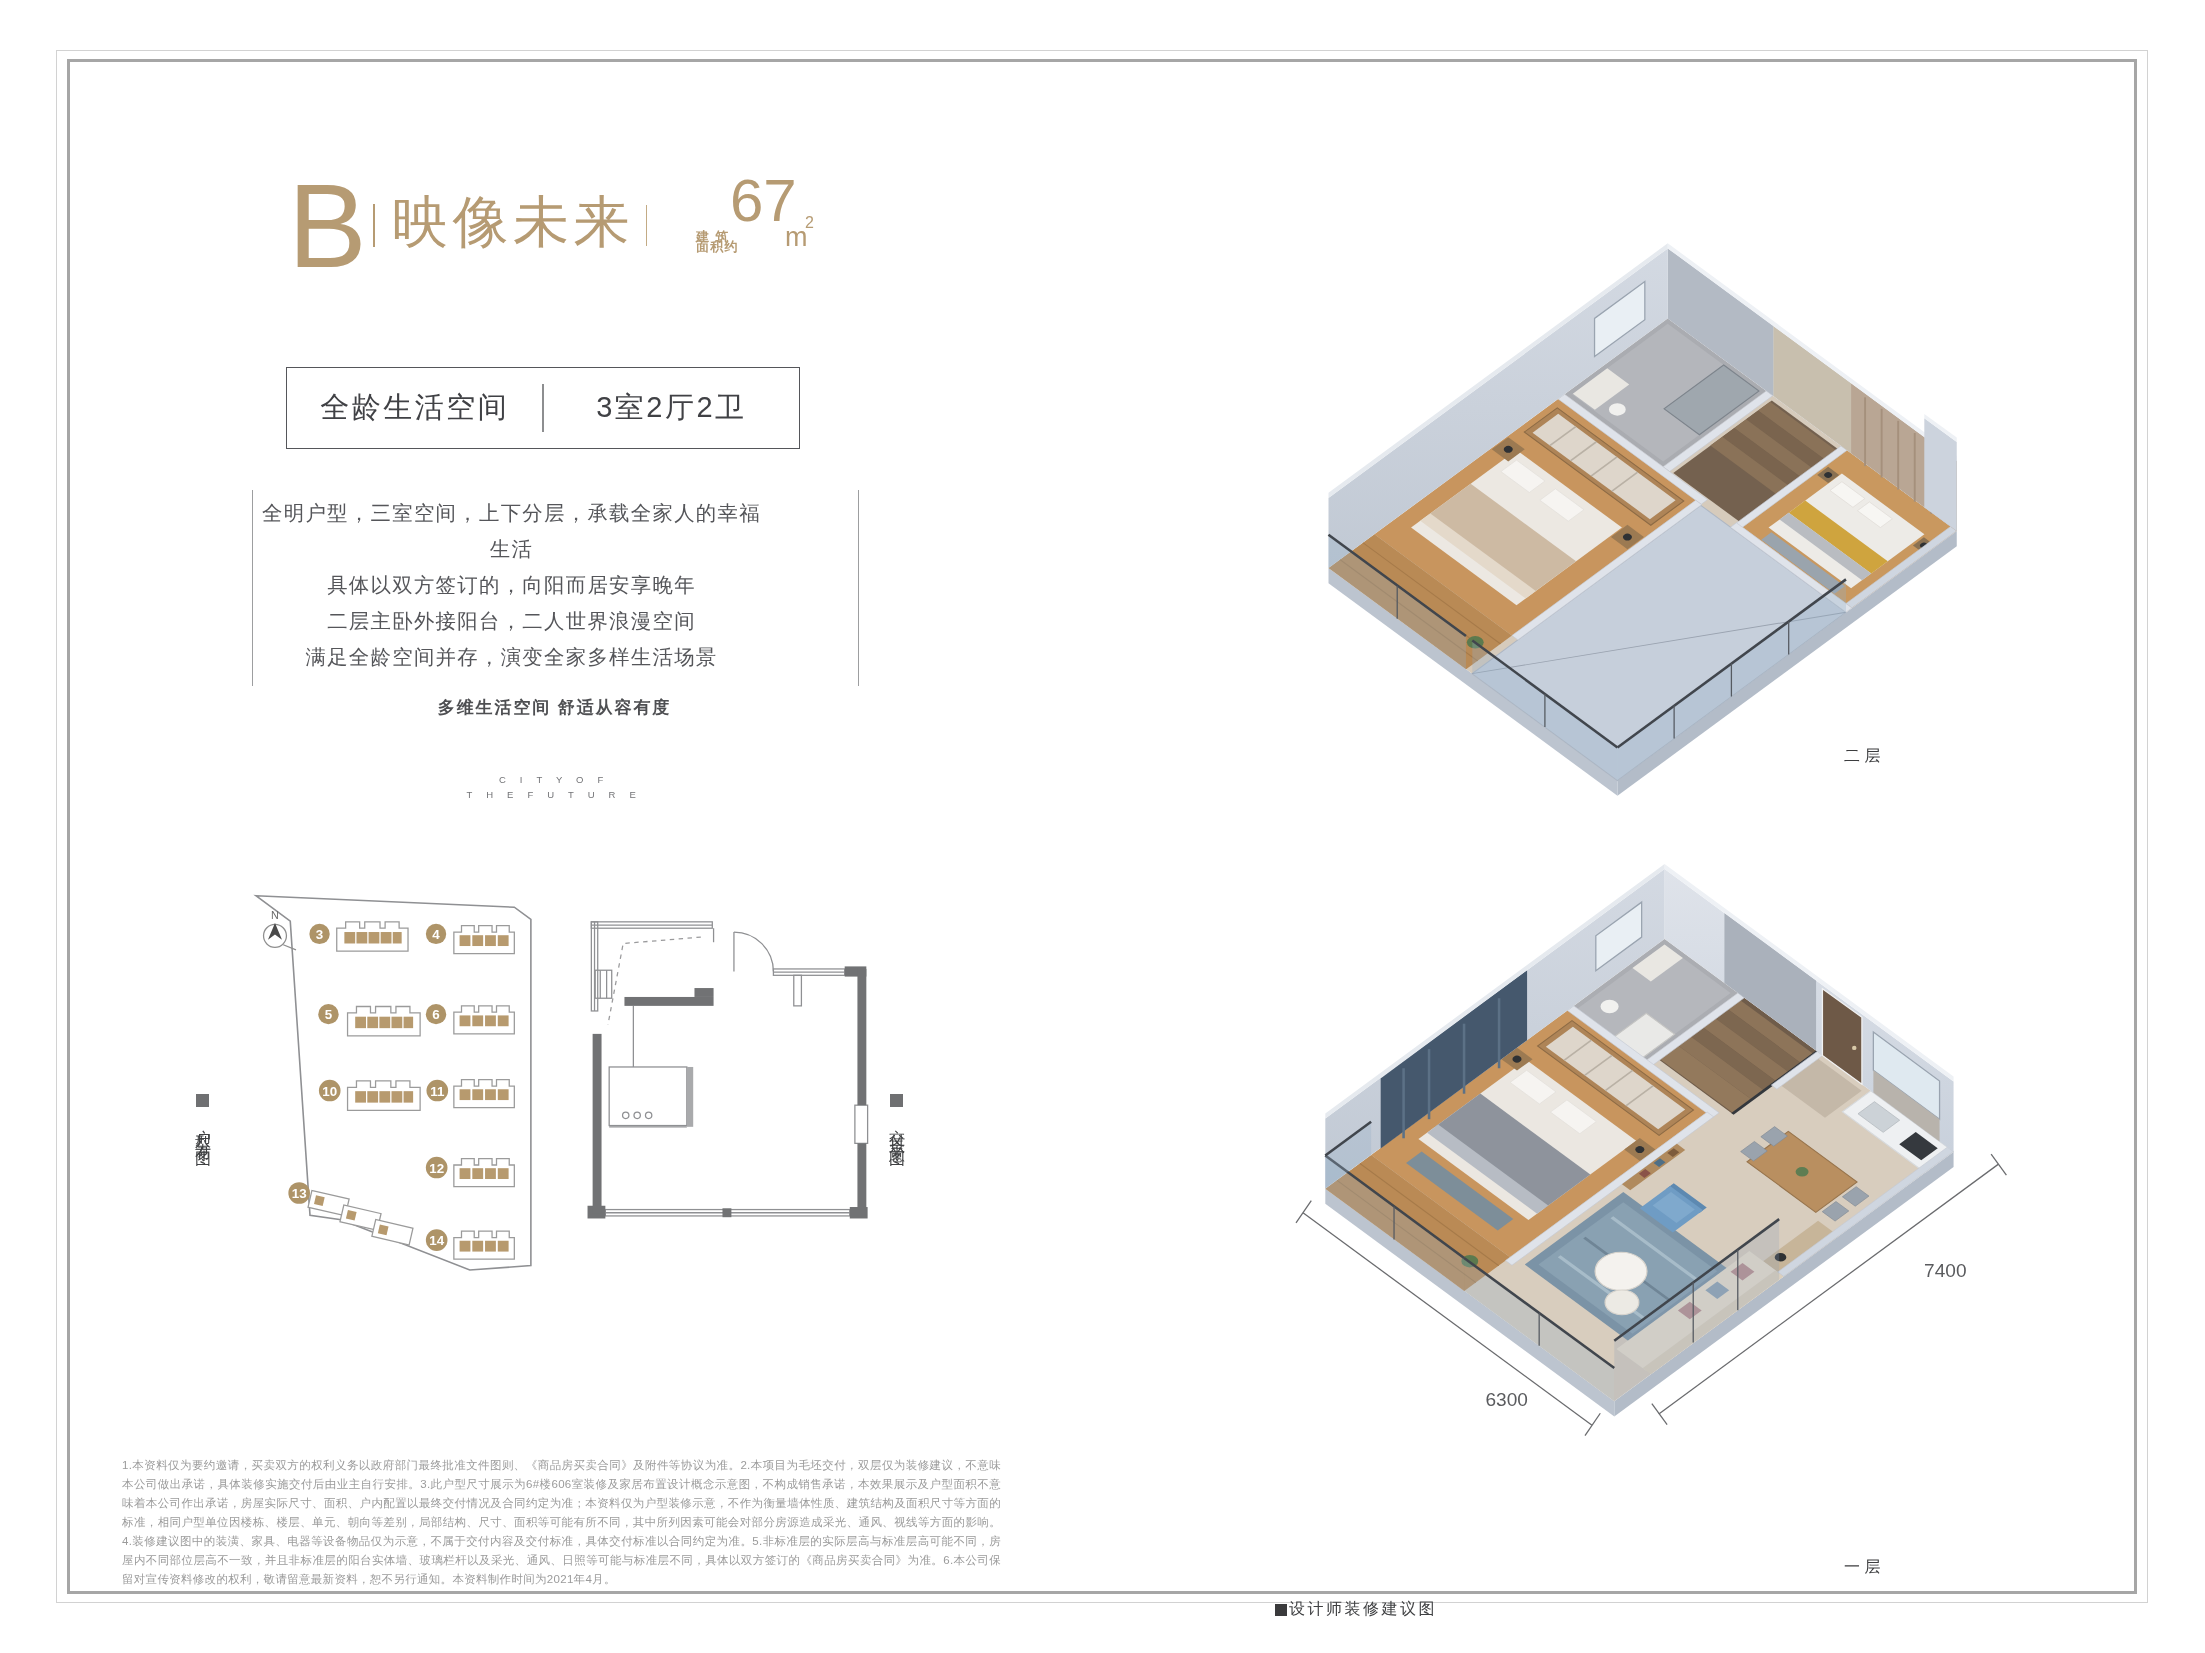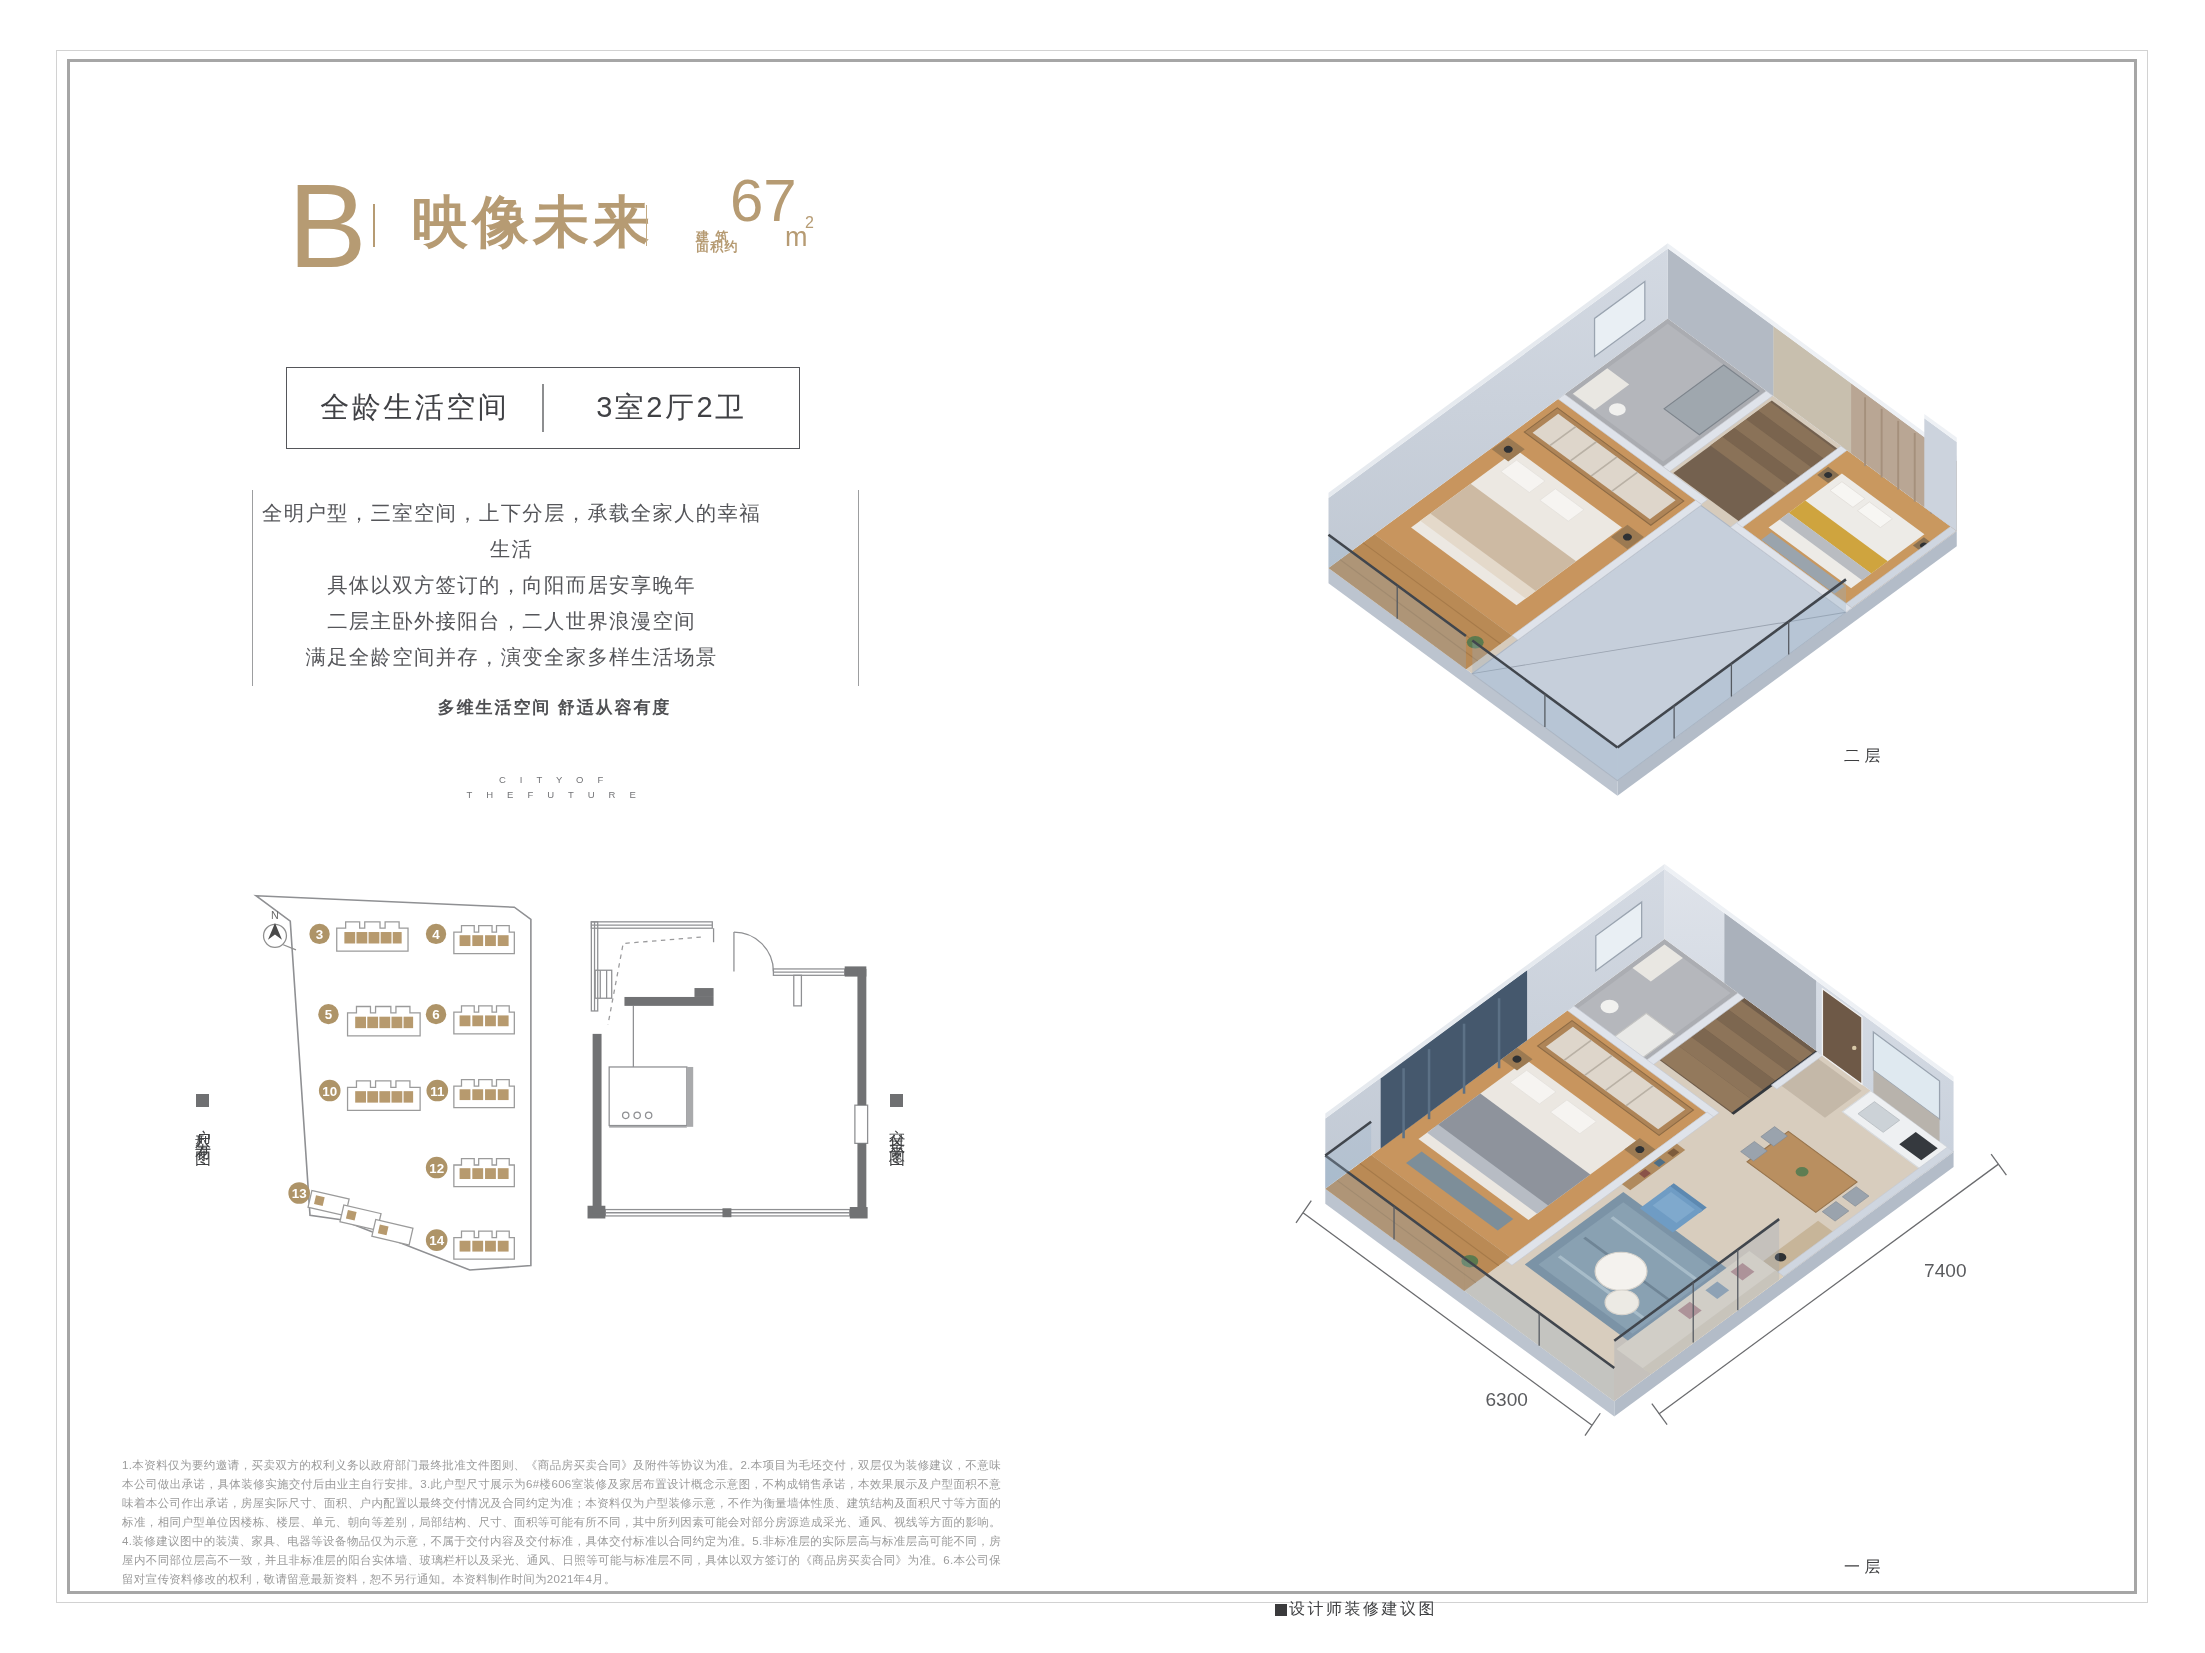--- a/index.html
+++ b/index.html
@@ -4,21 +4,21 @@
 <style>
   html,body{margin:0;padding:0;background:#e8e8e8;}
   .page{position:relative;width:2205px;height:1654px;background:#ffffff;overflow:hidden;
         font-family:"Liberation Sans",sans-serif;color:#55565a;}
   .abs{position:absolute;}
   .frame-outer{position:absolute;left:56px;top:50px;right:57px;bottom:51px;border:1.3px solid #d2d2d2;}
   .frame-inner{position:absolute;left:67px;top:59px;right:68px;bottom:60px;border:3.2px solid #a6a6a6;}
   .gold{color:#b69b73;}
   .unit-letter{left:288px;top:167px;font-size:118px;line-height:1;font-weight:400;letter-spacing:0;}
   .hdr-div1{left:373px;top:204px;width:1.9px;height:43px;background:#b69b73;}
-  .unit-name{left:412px;top:191px;font-size:56px;line-height:1.1;letter-spacing:4.5px;font-weight:700;}
+  .unit-name{left:392px;top:191px;font-size:56px;line-height:1.1;letter-spacing:4.5px;font-weight:400;}
   .hdr-div2{left:646px;top:205px;width:1.3px;height:41px;background:#c3ab85;}
   .area-caption{left:696px;top:232px;font-size:13px;line-height:9.5px;letter-spacing:1.3px;font-weight:600;}
   .area-value{left:702px;top:171px;font-size:60px;line-height:1;font-weight:400;margin-left:28px;}
   .area-unit{left:785px;top:224px;font-size:27px;line-height:1;font-weight:400;}
   .area-sup{left:805px;top:215px;font-size:16px;line-height:1;font-weight:400;}
   .spec-box{left:286px;top:367px;width:512px;height:80px;border:1.9px solid #55565a;
             display:flex;align-items:center;}
   .spec-cell{flex:1;text-align:center;font-size:29px;letter-spacing:2.5px;color:#404145;font-weight:500;}
   .spec-div{width:1.3px;height:48px;background:#8d8e90;}
   .desc-rule{width:0.6px;height:196px;background:#9d9e a0;background:#9d9ea0;top:490px;}

